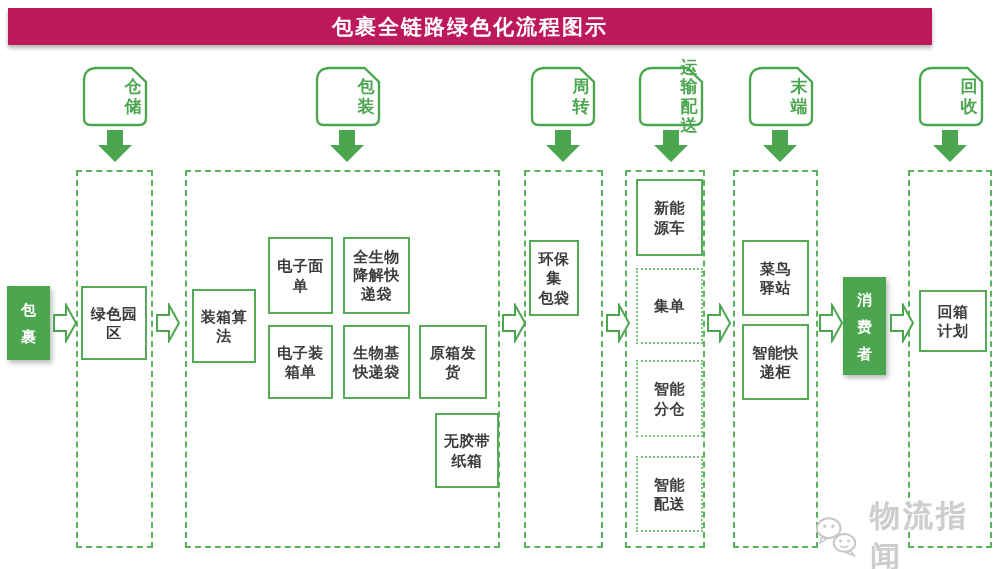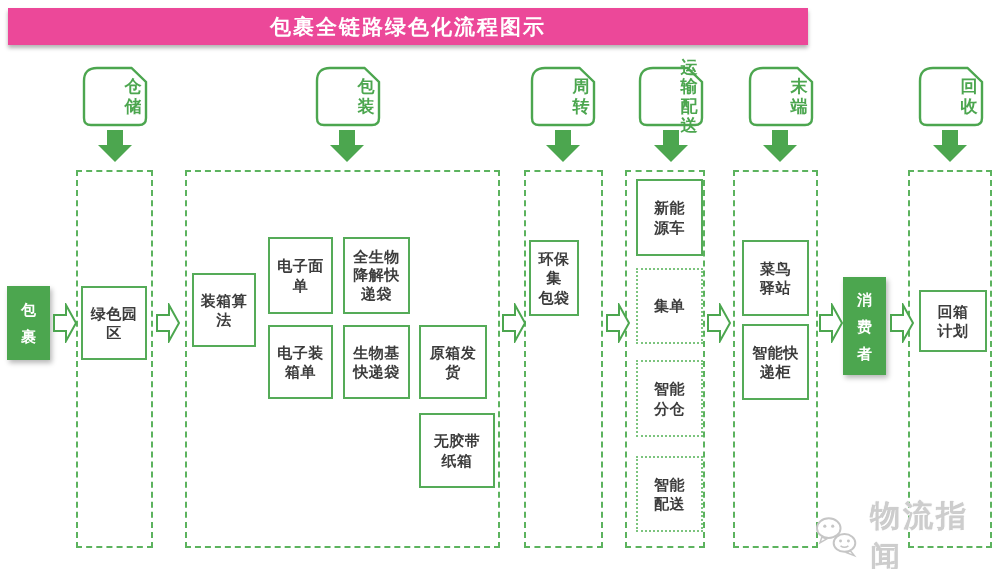--- a/index.html
+++ b/index.html
@@ -1,18 +1,18 @@
 <!DOCTYPE html>
 <html><head>
 <meta charset="utf-8">
 <style>
   html,body{margin:0;padding:0;background:#fff;}
   .page{position:relative;width:1000px;height:569px;background:#ffffff;overflow:hidden;
         font-family:"Liberation Sans","DejaVu Sans",sans-serif;}
-  .banner{position:absolute;left:8px;top:8px;width:800px;height:37px;background:#ec4899;
+  .banner{position:absolute;left:8px;top:8px;width:924px;height:37px;background:#be185d;
           display:flex;align-items:center;justify-content:center;color:#ffffff;
           font-size:21px;font-weight:bold;letter-spacing:2px;
           box-shadow:0 3px 4px rgba(0,0,0,0.30);}
   .hdr{position:absolute;top:66px;width:66px;height:61px;}
   .hdr svg{position:absolute;left:0;top:0;}
   .hdr .lbl{position:absolute;left:0;top:0;right:0;bottom:0;display:flex;align-items:center;
             justify-content:center;color:#4ca64f;font-size:17px;font-weight:bold;
             white-space:pre-line;text-align:center;line-height:1.12;margin-left:36px;}
   .darr{position:absolute;top:129px;width:34px;height:34px;}
   .col{position:absolute;top:170px;height:378px;border:2px dashed #5cb35e;background:#ffffff;box-sizing:border-box;}
@@ -101,34 +101,34 @@
   <div class="col" style="left:625px;width:80px"></div>
   <div class="col" style="left:733px;width:85px"></div>
   <div class="col" style="left:908px;width:84px"></div>
 
   <div class="gnode" style="left:7px;top:286px;width:43px;height:74px">包
 裹</div>
 
   <div class="box solid" style="left:81px;top:286px;width:66px;height:74px">绿色园
 区</div>
 
-  <div class="box solid" style="left:192px;top:273px;width:64px;height:74px">装箱算
+  <div class="box solid" style="left:192px;top:289px;width:64px;height:74px">装箱算
 法</div>
   <div class="box solid" style="left:268px;top:237px;width:65px;height:77px">电子面
 单</div>
   <div class="box solid" style="left:268px;top:325px;width:65px;height:74px">电子装
 箱单</div>
   <div class="box solid" style="left:343px;top:237px;width:67px;height:77px;line-height:1.22">全生物
 降解快
 递袋</div>
   <div class="box solid" style="left:343px;top:325px;width:67px;height:74px">生物基
 快递袋</div>
   <div class="box solid" style="left:419px;top:325px;width:68px;height:74px">原箱发
 货</div>
-  <div class="box solid" style="left:419px;top:413px;width:76px;height:75px">无胶带
+  <div class="box solid" style="left:435px;top:413px;width:64px;height:75px">无胶带
 纸箱</div>
 
   <div class="box solid" style="left:529px;top:240px;width:50px;height:76px">环保集
 包袋</div>
 
   <div class="box solid" style="left:636px;top:179px;width:67px;height:77px">新能
 源车</div>
   <div class="box dotted" style="left:636px;top:268px;width:67px;height:76px">集单</div>
   <div class="box dotted" style="left:636px;top:360px;width:67px;height:77px">智能
 分仓</div>

